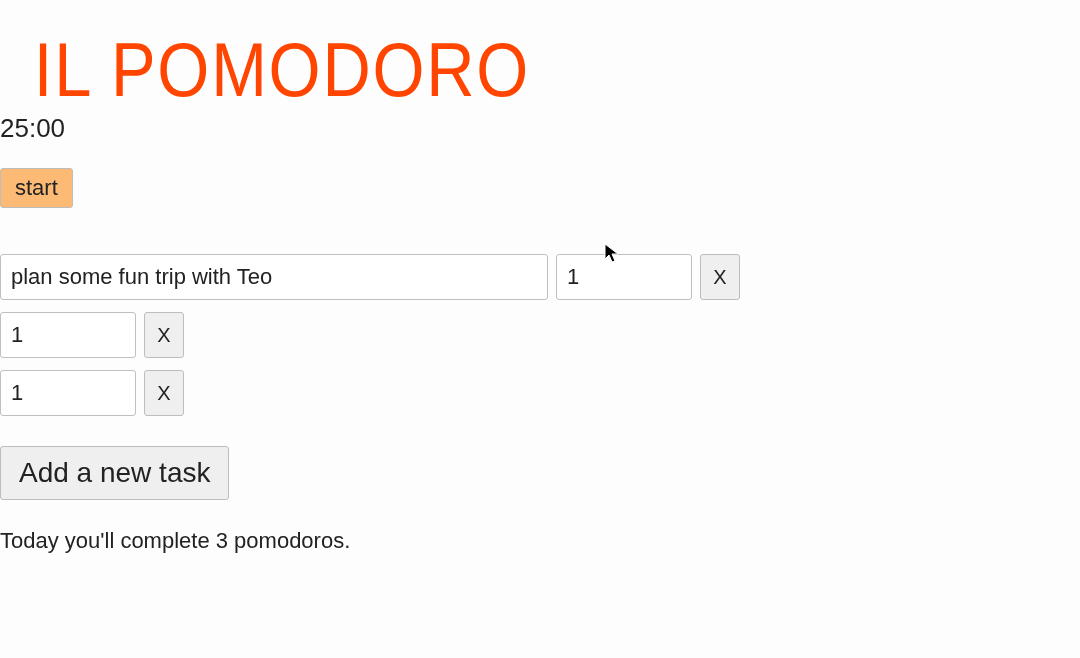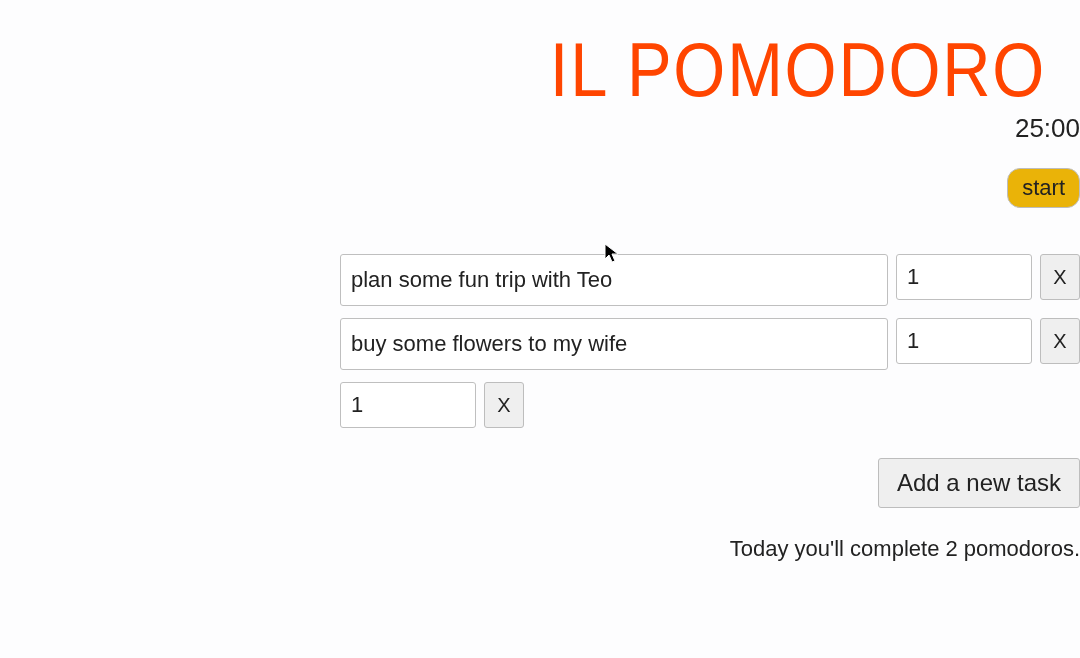--- a/index.html
+++ b/index.html
@@ -8,21 +8,21 @@
       height: 658px;
       background: #fdfdfe;
       font-family: -apple-system, BlinkMacSystemFont, "Segoe UI", Helvetica, Arial, sans-serif;
       color: #222;
       overflow: hidden;
     }
     .wrap {
       width: 100%;
       display: flex;
       flex-direction: column;
-      align-items: flex-end;
+      align-items: flex-start;
     }
     h1.title {
       font-family: "Helvetica Neue", Helvetica, Arial, sans-serif;
       font-weight: 100;
       font-stretch: condensed;
       letter-spacing: 2px;
       font-size: 76px;
       color: #ff4500;
       margin-top: 26px;
       transform: scaleX(0.88);
@@ -31,23 +31,23 @@
       font-size: 26px;
       color: #222;
     }
     button {
       font-family: inherit;
     }
     .start-btn {
       margin-top: 24px;
       font-size: 22px;
       padding: 6px 14px;
-      background: #eab308;
+      background: #fdba74;
       border: 1px solid #bdbdbd;
-      border-radius: 13px;
+      border-radius: 3px;
       cursor: pointer;
       color: #222;
     }
     .tasks {
       margin-top: 46px;
       width: 740px;
       display: flex;
       flex-direction: column;
       gap: 12px;
     }
@@ -57,21 +57,21 @@
       align-items: stretch;
     }
     .task-name {
       flex: 1 1 auto;
       font-size: 22px;
       padding: 8px 10px;
       border: 1px solid #bfbfbf;
       border-radius: 3px;
       background: #fff;
       color: #222;
-      height: 52px;
+      height: 46px;
     }
     .task-count {
       width: 136px;
       font-size: 22px;
       padding: 8px 10px;
       border: 1px solid #bfbfbf;
       border-radius: 3px;
       background: #fff;
       color: #222;
       height: 46px;
@@ -81,21 +81,21 @@
       height: 46px;
       font-size: 20px;
       background: #efefef;
       border: 1px solid #bdbdbd;
       border-radius: 3px;
       cursor: pointer;
       color: #222;
     }
     .add-btn {
       margin-top: 30px;
-      font-size: 24px;
+      font-size: 28px;
       padding: 10px 18px;
       background: #efefef;
       border: 1px solid #bdbdbd;
       border-radius: 3px;
       cursor: pointer;
       color: #222;
     }
     .summary {
       margin-top: 28px;
       font-size: 22px;
@@ -123,33 +123,32 @@
 
   <div class="tasks">
 
     <div class="task-row">
       <input class="task-name" type="text" value="plan some fun trip with Teo" style="">
       <input class="task-count" type="text" value="1" style="">
       <button class="task-delete">X</button>
     </div>
 
     <div class="task-row">
-      <input class="task-name" type="text" value="buy some flowers to my wife" style="">
       <input class="task-count" type="text" value="1" style="">
       <button class="task-delete">X</button>
     </div>
 
     <div class="task-row">
       <input class="task-count" type="text" value="1" style="">
       <button class="task-delete">X</button>
     </div>
 
   </div>
 
   <button class="add-btn">Add a new task</button>
 
-  <div class="summary">Today you'll complete 2 pomodoros.</div>
+  <div class="summary">Today you'll complete 3 pomodoros.</div>
 
 </div>
 
 <svg class="cursor" viewBox="0 0 16 22">
   <path d="M1 1 L1 16 L5 12 L8 19 L11 18 L8 11 L14 11 Z" fill="#000" stroke="#fff" stroke-width="1"></path>
 </svg>
 
 </body></html>

